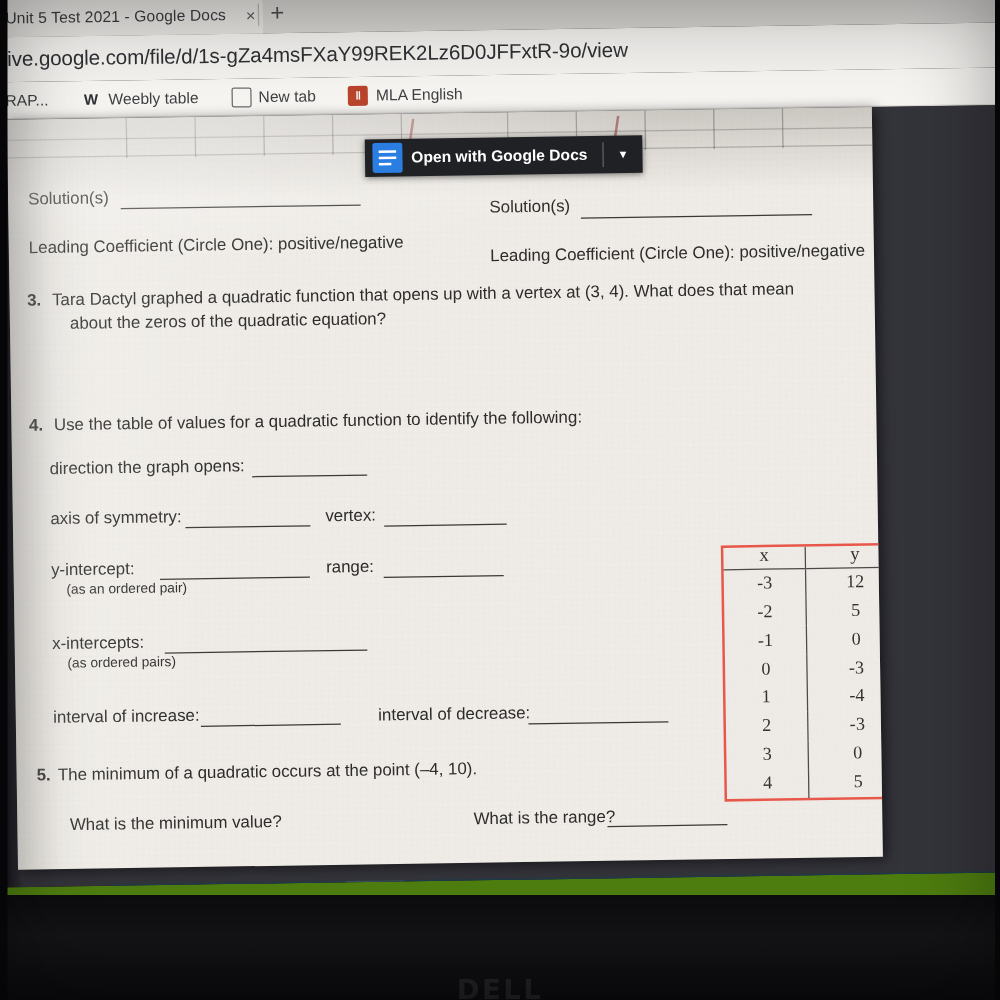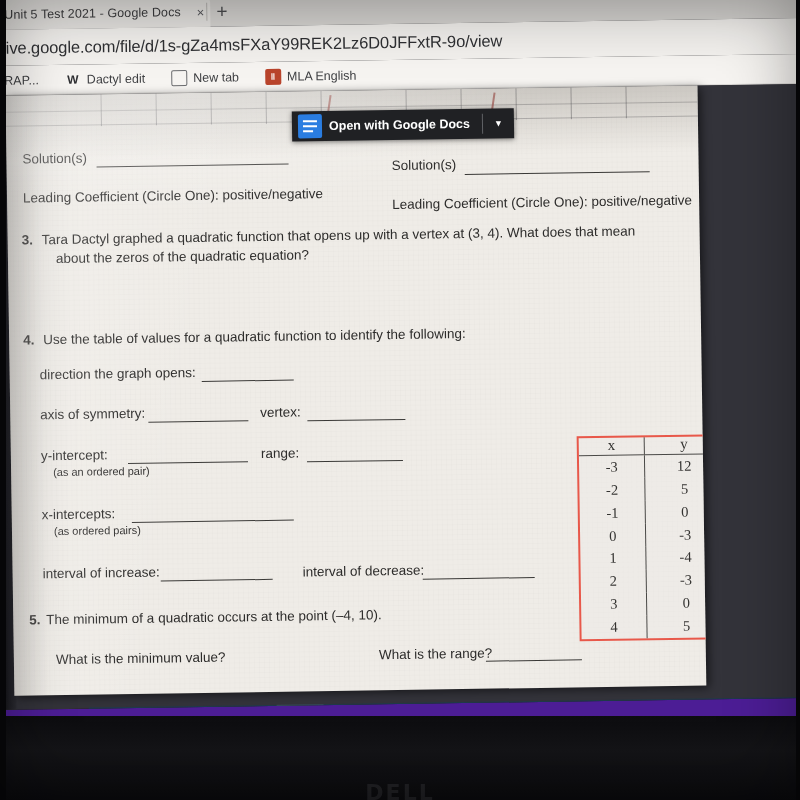--- a/index.html
+++ b/index.html
@@ -6,21 +6,21 @@
   html, body {
     width: 800px; height: 800px;
     background: #0a0a0c;
     font-family: "Liberation Sans", sans-serif;
     overflow: hidden;
   }
 
   #screen {
     position: relative;
     width: 800px; height: 800px;
-    background: #4c1d95;
+    background: #4d7c0f;
     overflow: hidden;
   }
 
   
   #monitor {
     position: absolute;
     left: -10px; top: -6px;
     width: 822px; height: 716px;
     transform: rotate(-0.85deg);
     transform-origin: 0 0;
@@ -244,21 +244,21 @@
     <div class="urlbar">
       <span class="url-text">/drive.google.com/file/d/1s-gZa4msFXaY99REK2Lz6D0JFFxtR-9o/view</span>
     </div>
 
     <div class="bookmarks">
       <div class="bm">
         <span class="bm-label">RAP...</span>
       </div>
       <div class="bm">
         <span class="bm-ico weebly">W</span>
-        <span class="bm-label">Dactyl edit</span>
+        <span class="bm-label">Weebly table</span>
       </div>
       <div class="bm">
         <span class="bm-ico newtab"></span>
         <span class="bm-label">New tab</span>
       </div>
       <div class="bm">
         <span class="bm-ico mla">‖</span>
         <span class="bm-label">MLA English</span>
       </div>
     </div>

